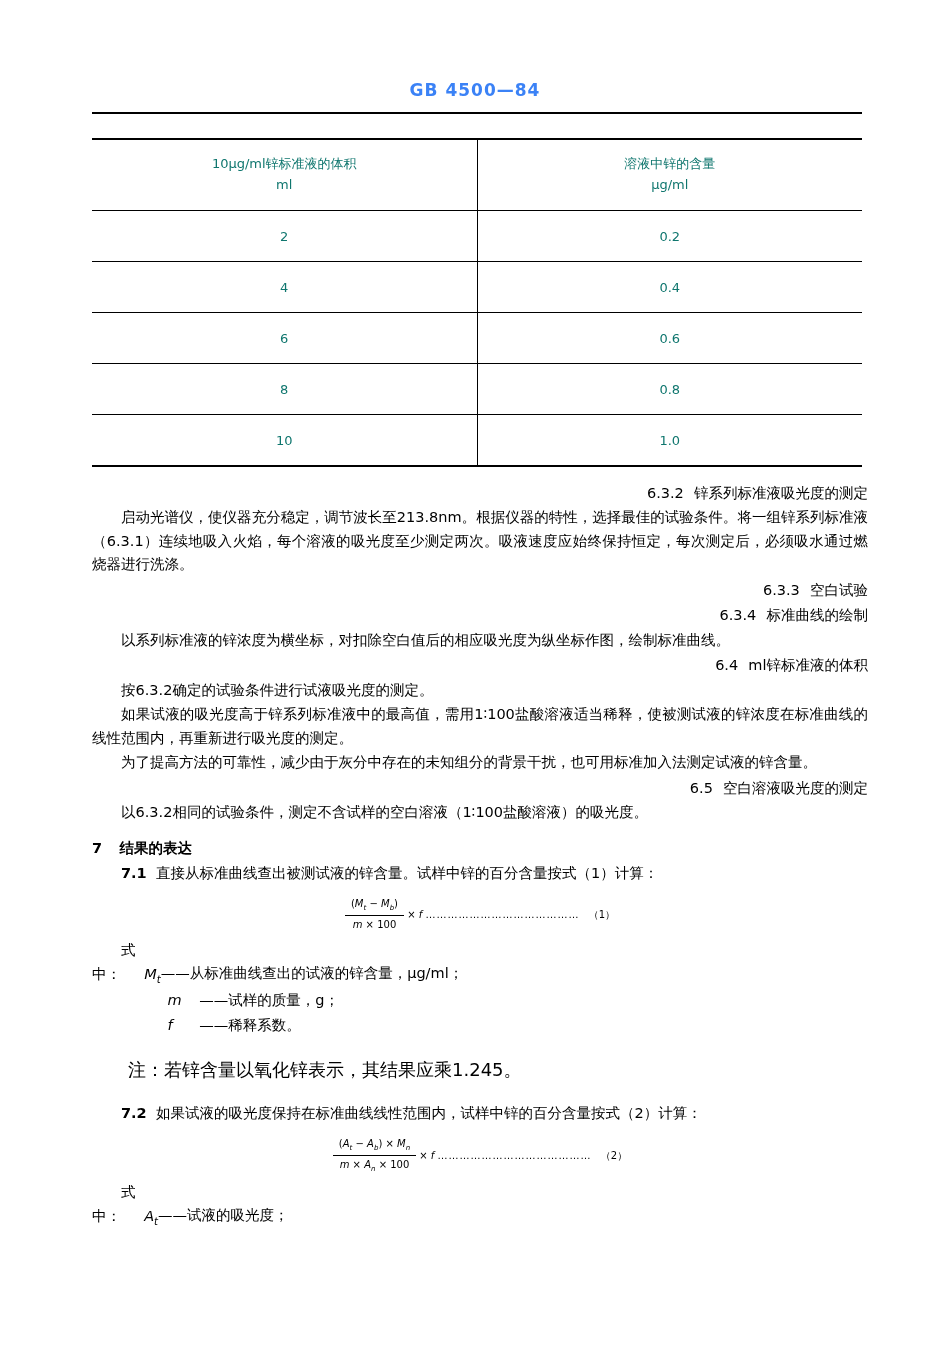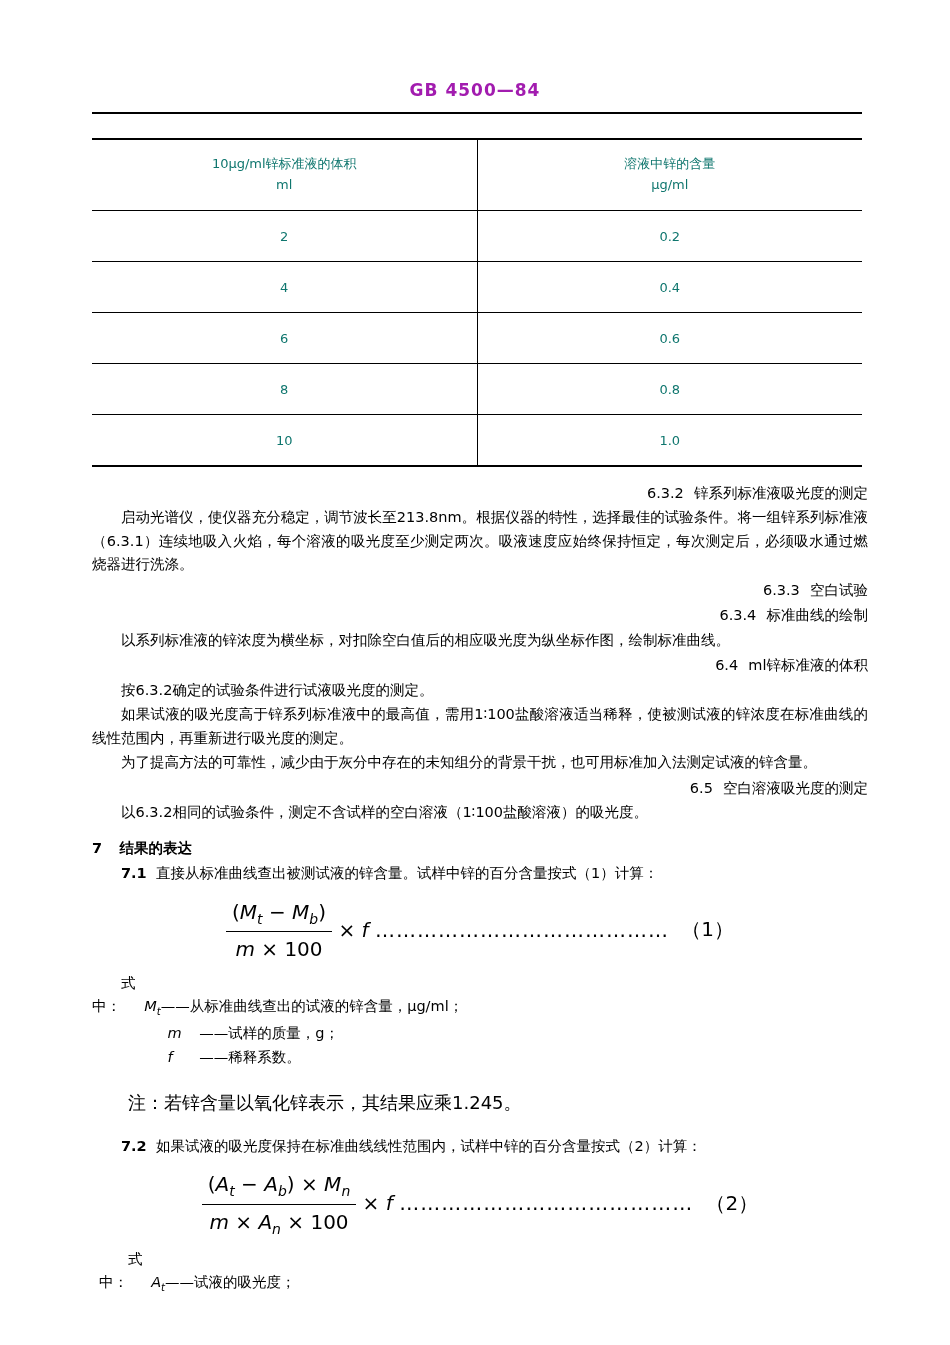--- a/index.html
+++ b/index.html
@@ -28,21 +28,21 @@
   .doc-header {
     position: absolute;
     top: 80px;
     left: 0;
     width: 950px;
     text-align: center;
     font-family: "DejaVu Sans", sans-serif;
     font-weight: bold;
     font-size: 17px;
     letter-spacing: 1px;
-    color: #a21caf;
+    color: #3b82f6;
   }
   .header-rule {
     position: absolute;
     top: 112px;
     left: 92px;
     width: 770px;
     border-top: 2px solid #000;
   }
 
   
@@ -110,21 +110,21 @@
   .sec-head-l .num { margin-right: 1.2em; }
   .note {
     text-indent: 2em;
     font-size: 18px;
   }
 
   
   .formula {
     text-align: center;
     margin: 10px 0 6px 0;
-    font-size: 20px;
+    font-size: 10px;
     white-space: nowrap;
   }
   .frac {
     display: inline-block;
     vertical-align: middle;
     text-align: center;
   }
   .frac .num {
     display: block;
     padding: 0 6px 1px 6px;
@@ -271,19 +271,19 @@
       <span class="frac">
         <span class="num">(<span class="ital">A</span><span class="sub">t</span> − <span class="ital">A</span><span class="sub">b</span>) × <span class="ital">M</span><span class="sub">n</span></span>
         <span class="den"><span class="ital">m</span> × <span class="ital">A</span><span class="sub">n</span> × 100</span>
       </span>
       <span>× <span class="ital">f</span></span>
       <span class="dots">……………………………………</span>
       <span class="eqno">（2）</span>
     </div>
 
     <div class="wh-line">
-      <p class="p" style="margin:7px">
+      <p class="p" style="margin:0">
         <span class="wh-lead">式中：</span><span class="ital">A<span class="sub">t</span></span><span>——试液的吸光度；</span>
       </p>
     </div>
 
   </div>
 </div>
 
 </body></html>

